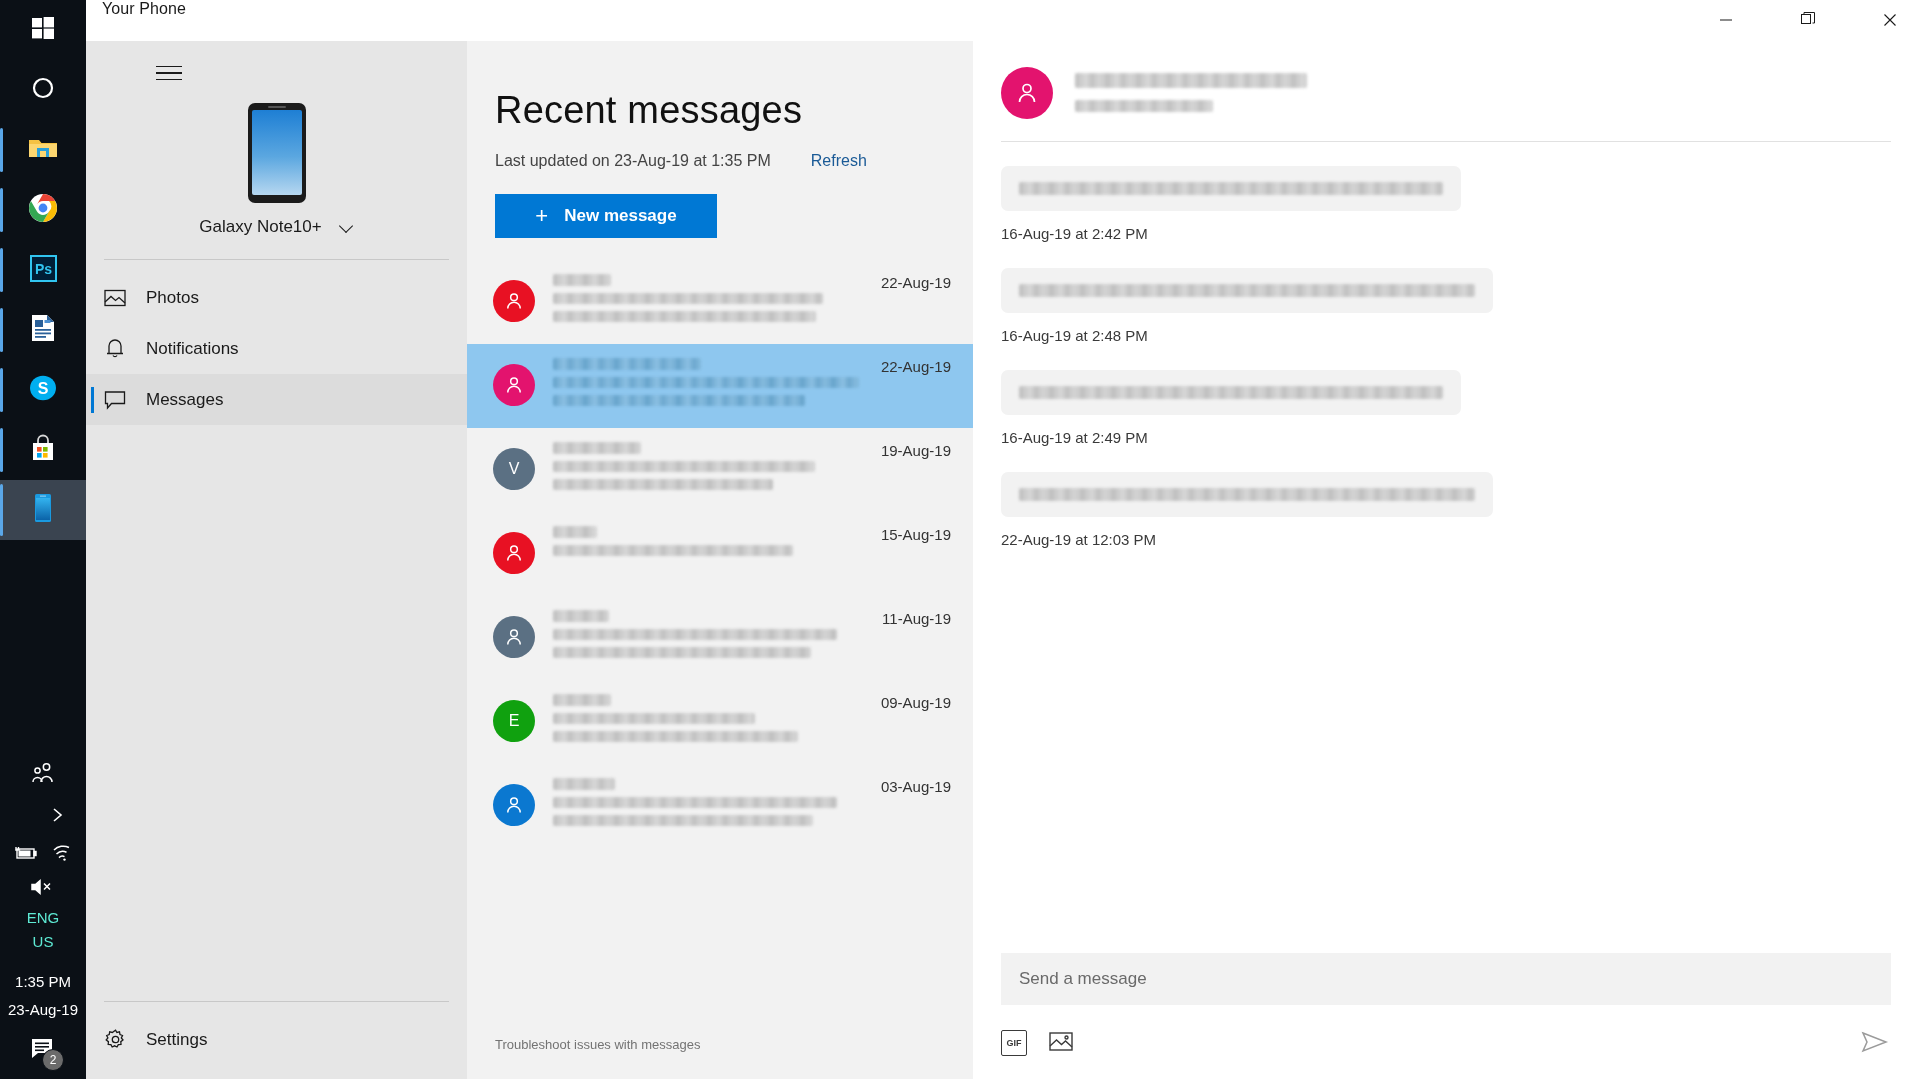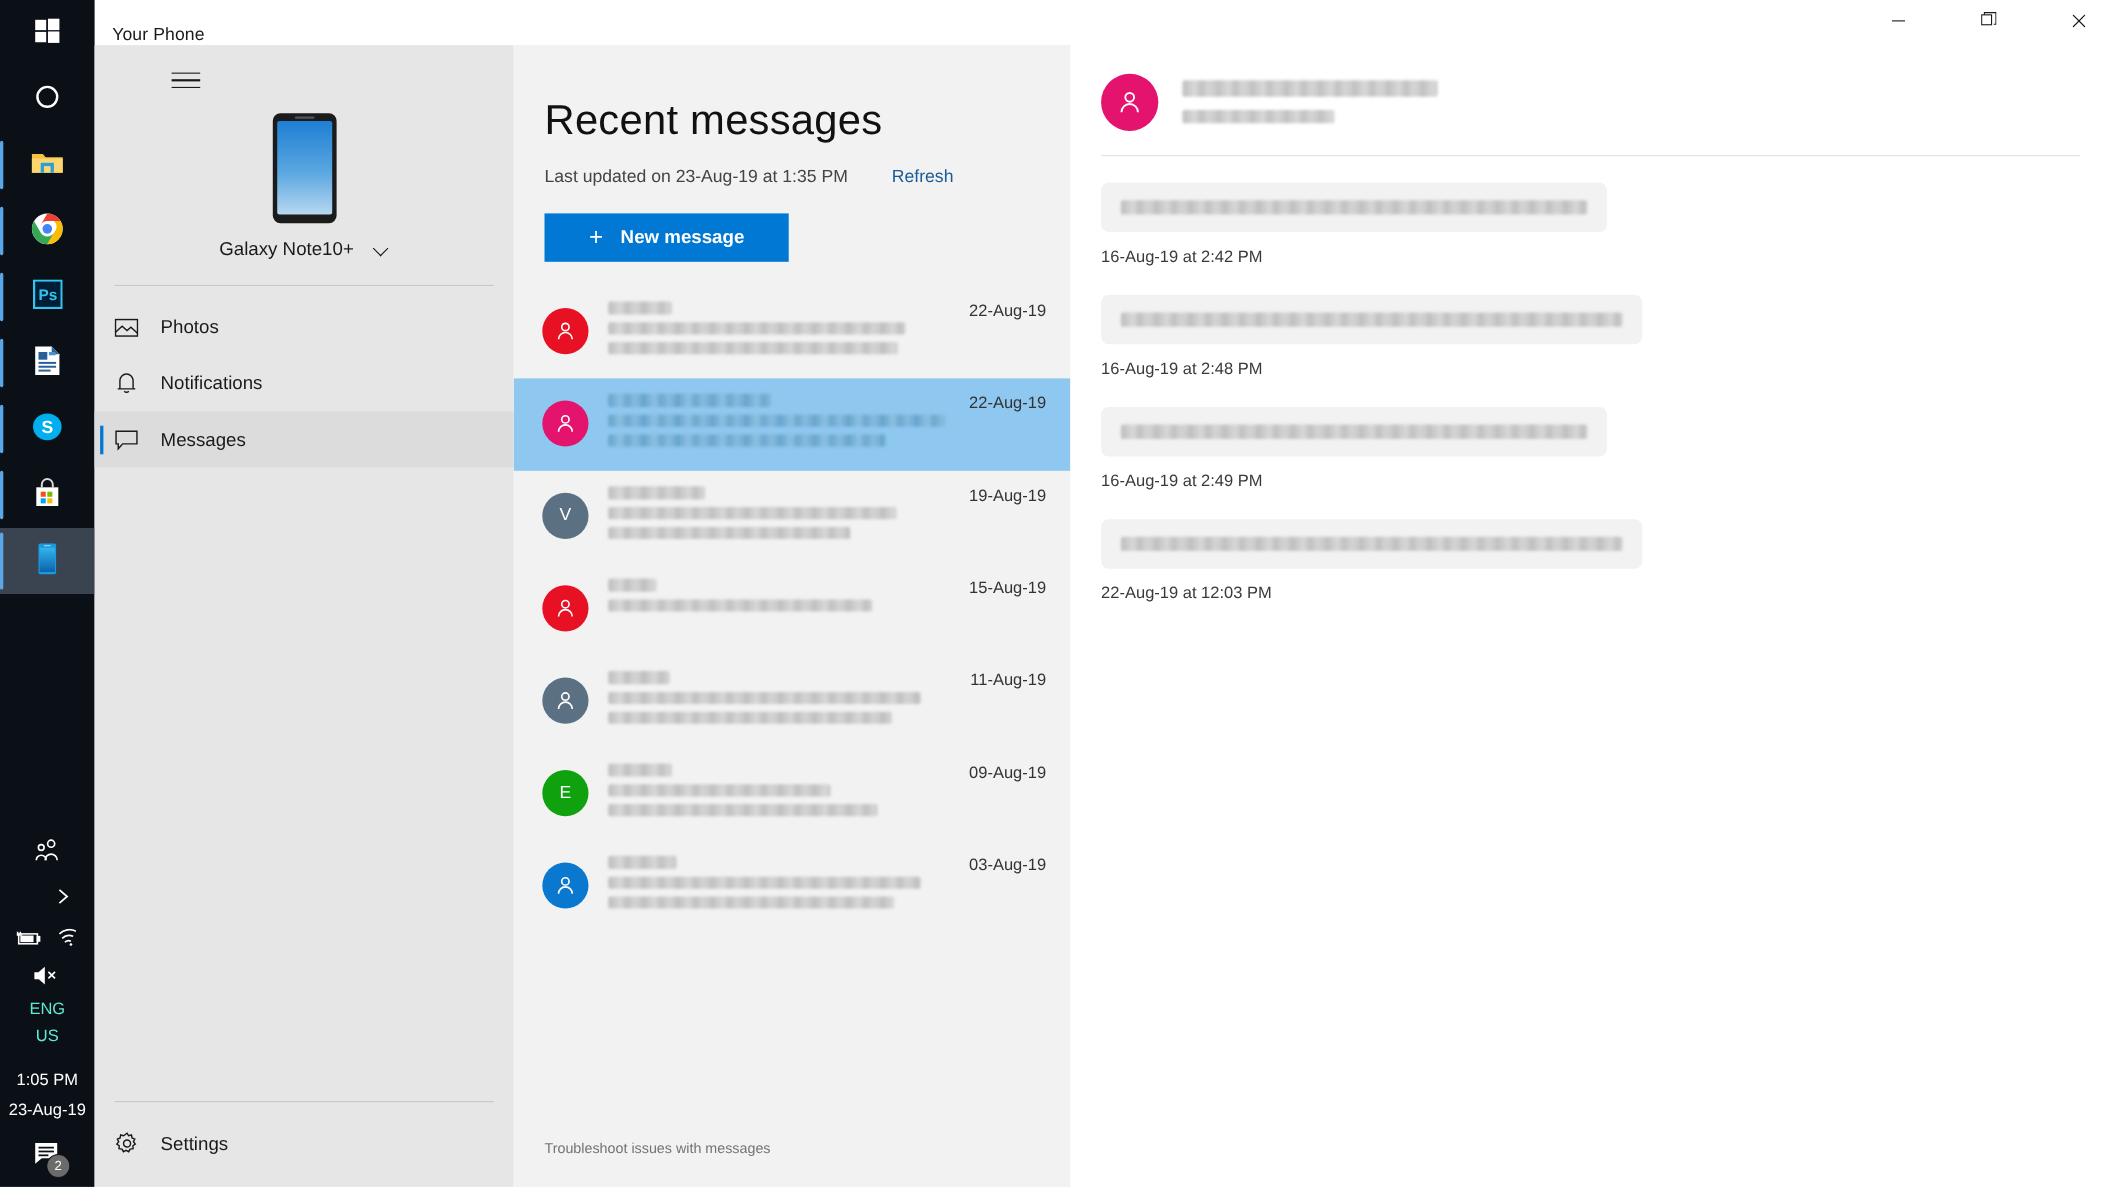--- a/index.html
+++ b/index.html
@@ -52,21 +52,21 @@
     width: 22px; height: 22px; border-radius: 50%;
     background: #6b6b6b; color: #fff; font-size: 12px;
     display: flex; align-items: center; justify-content: center;
     border: 1px solid #0b1016;
   }
 
   
   .app { flex: 1 1 auto; display: flex; flex-direction: column; background: #fff; min-width: 0; }
   .titlebar {
     height: 41px; background: #ffffff;
-    display: flex; align-items: flex-end; flex: 0 0 41px;
+    display: flex; align-items: flex-start; flex: 0 0 41px;
     border-bottom: 0;
     gap: 24px;
   }
   .title-text {
     font-size: 16px; color: #1a1a1a; padding-left: 16px; letter-spacing: .1px;
   }
   .title-spacer { flex: 1 1 auto; }
   .wbtn {
     width: 58px; height: 41px;
     display: flex; align-items: center; justify-content: center;
@@ -395,21 +395,21 @@
           </svg>
         </span>
       </div>
       <div class="tray-row" style="height:24px">
         <span class="tray-text">ENG</span>
       </div>
       <div class="tray-row" style="height:24px">
         <span class="tray-text">US</span>
       </div>
       <div class="tray-row" style="height:30px;margin-top:14px">
-        <span class="tray-clock">1:05 PM</span>
+        <span class="tray-clock">1:35 PM</span>
       </div>
       <div class="tray-row" style="height:26px">
         <span class="tray-clock">23-Aug-19</span>
       </div>
       <div class="notif-wrap">
         <span>
           <svg width="26" height="24" viewBox="0 0 26 24">
             <path d="M2 2 h20 v14 H8 l-6 5 Z" fill="#fff"></path>
             <rect x="5" y="5.5" width="14" height="1.6" fill="#0b1016"></rect>
             <rect x="5" y="9" width="14" height="1.6" fill="#0b1016"></rect>
@@ -684,17 +684,36 @@
               <div class="bubble-time">16-Aug-19 at 2:49 PM</div>
             </div>
             <div class="bubble-group">
               <div class="bubble" style="width: 492px;">
                 <div class="blur-line" style="width: 456px;"></div>
               </div>
               <div class="bubble-time">22-Aug-19 at 12:03 PM</div>
             </div>
           </div>
 
+        <div class="compose">
+          <input class="compose-input" type="text" placeholder="Send a message" style="">
+          <div class="compose-bar">
+            <div class="gif-btn">GIF</div>
+            <div class="img-btn">
+              <svg width="26" height="24" viewBox="0 0 26 24" fill="none" stroke="currentColor" stroke-width="1.4">
+                <rect x="1" y="3" width="22" height="17"></rect>
+                <path d="M1 16 l6.5 -6 l5 4.5 l4 -3.5 L23 17"></path>
+                <circle cx="17.5" cy="7.5" r="1.5"></circle>
+              </svg>
+            </div>
+            <div class="compose-spacer"></div>
+            <div class="send-btn">
+              <svg width="28" height="24" viewBox="0 0 28 24" fill="none" stroke="currentColor" stroke-width="1.5">
+                <path d="M2 3 L25 12 L2 21 L6 12 Z"></path>
+              </svg>
+            </div>
+          </div>
+        </div>
       </div>
 
     </div>
   </div>
 </div>
 
 </body></html>

